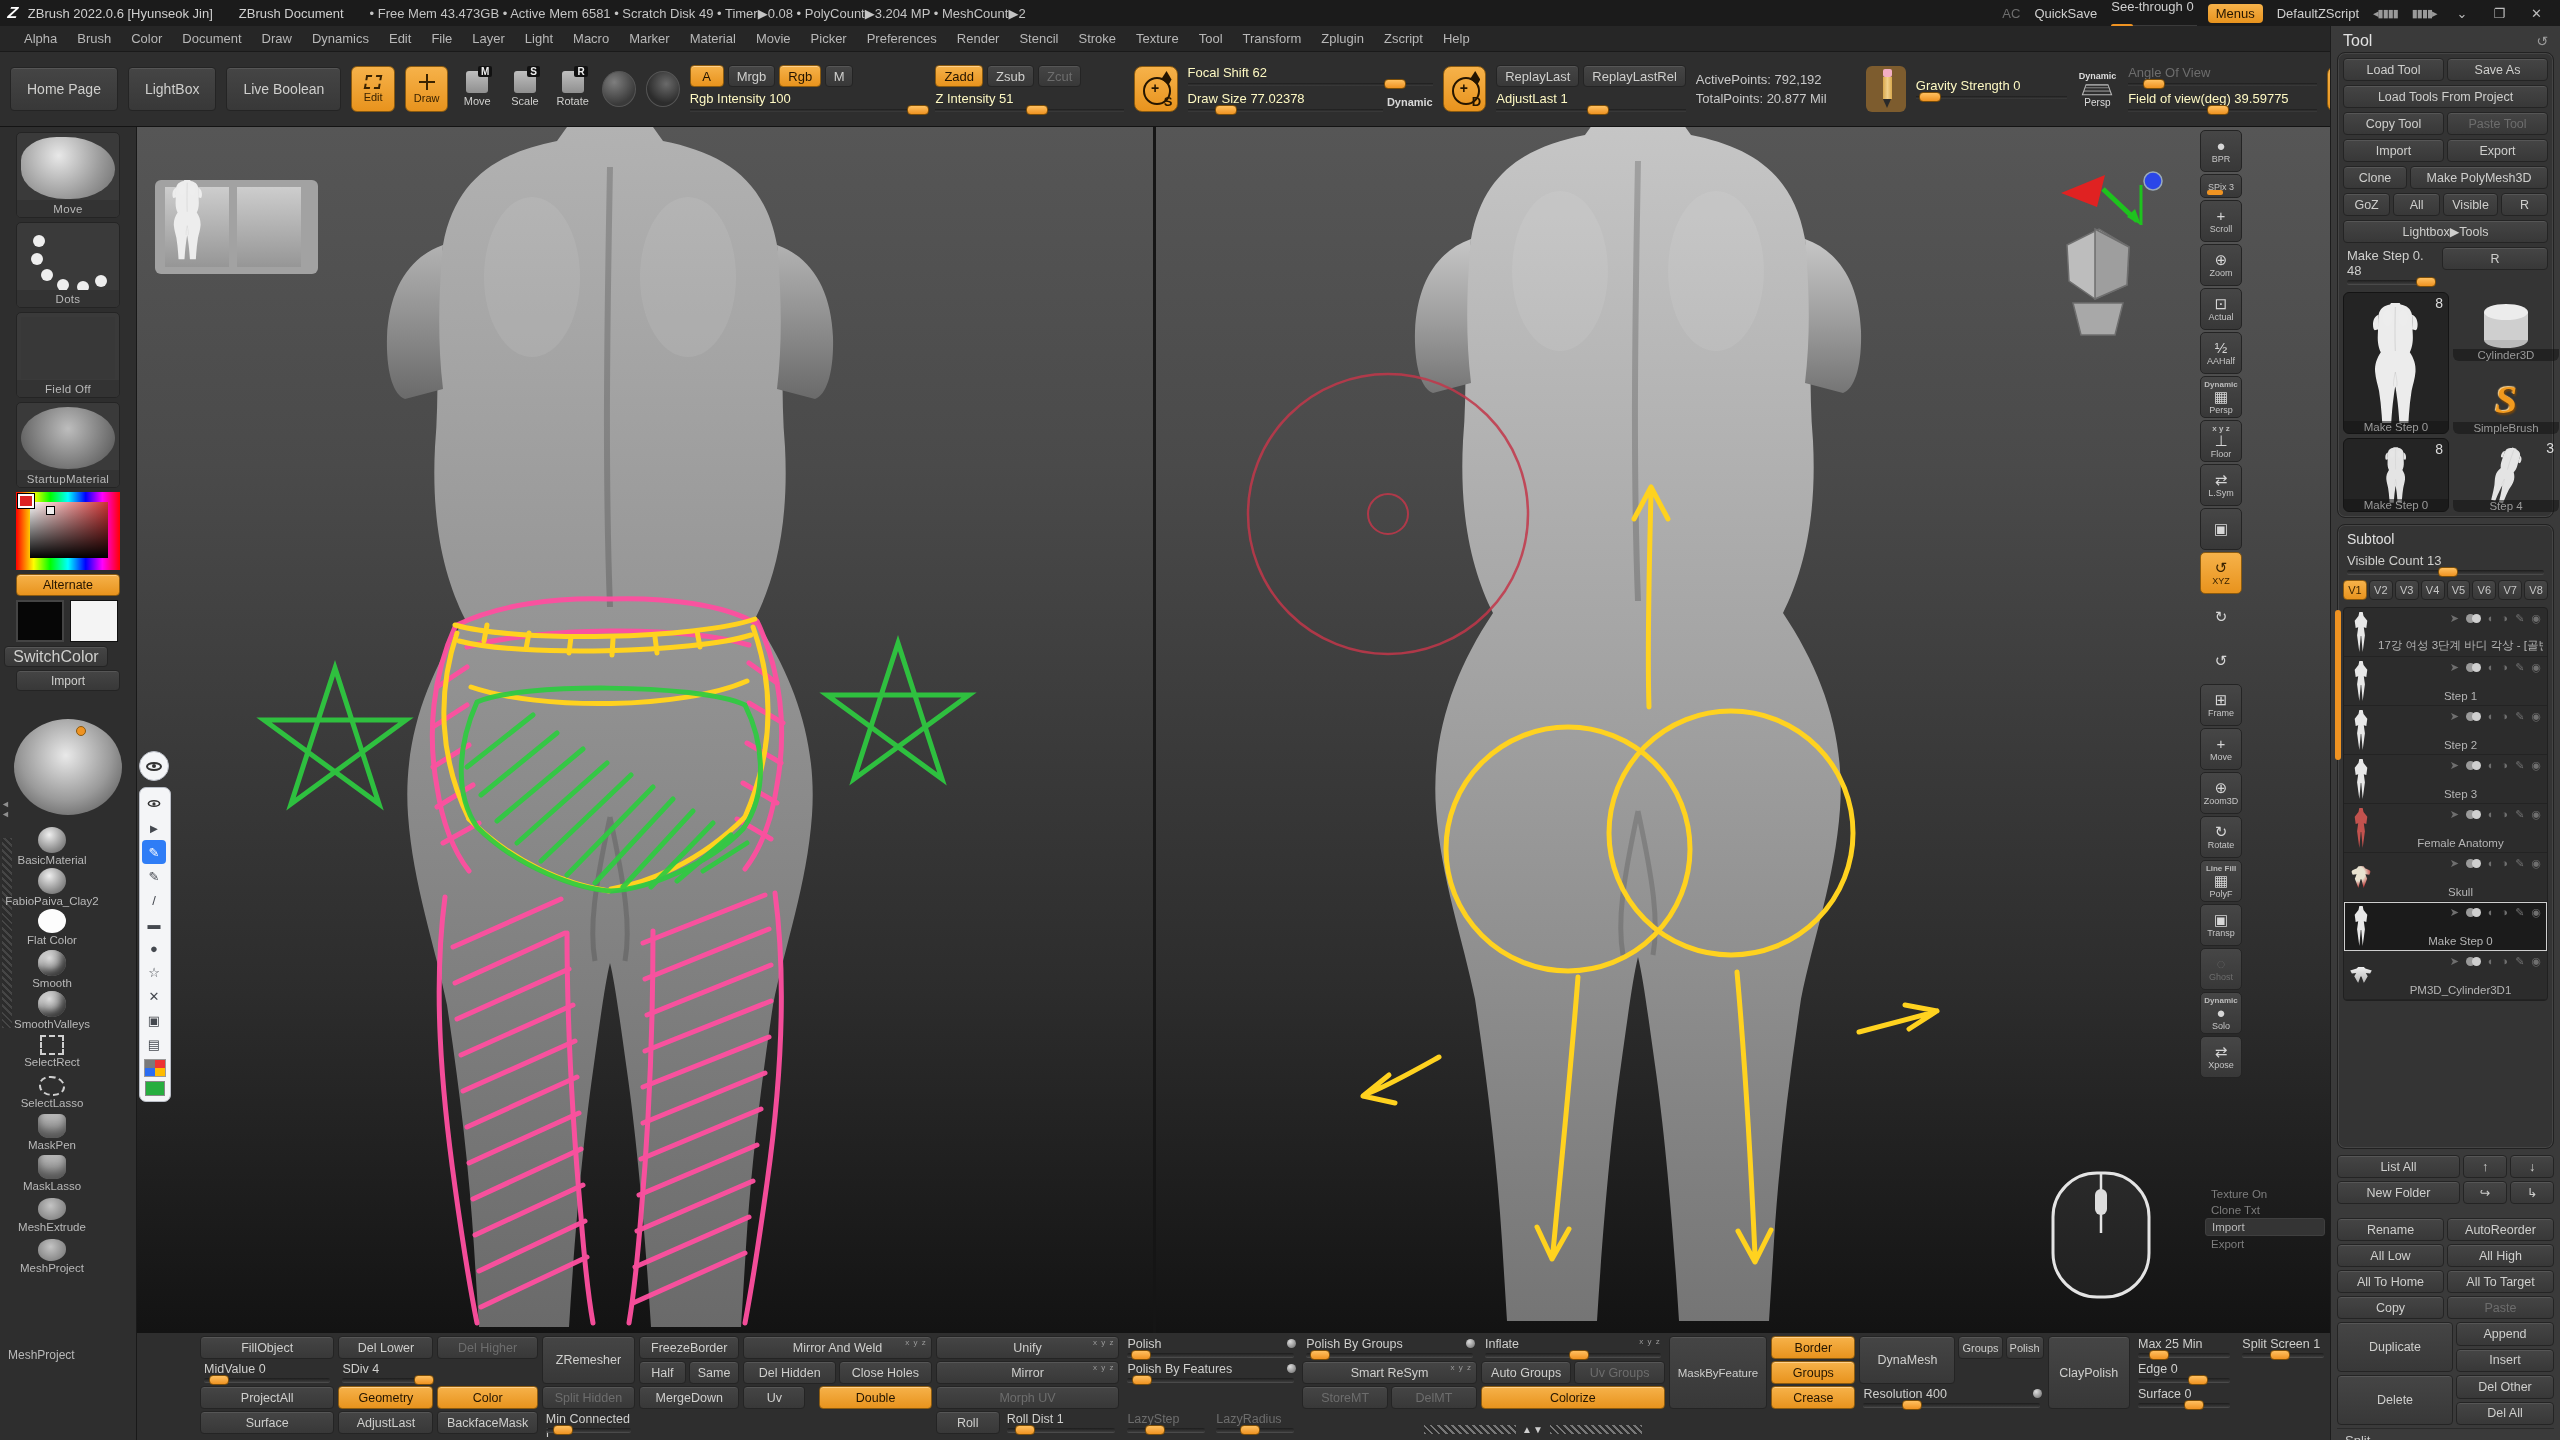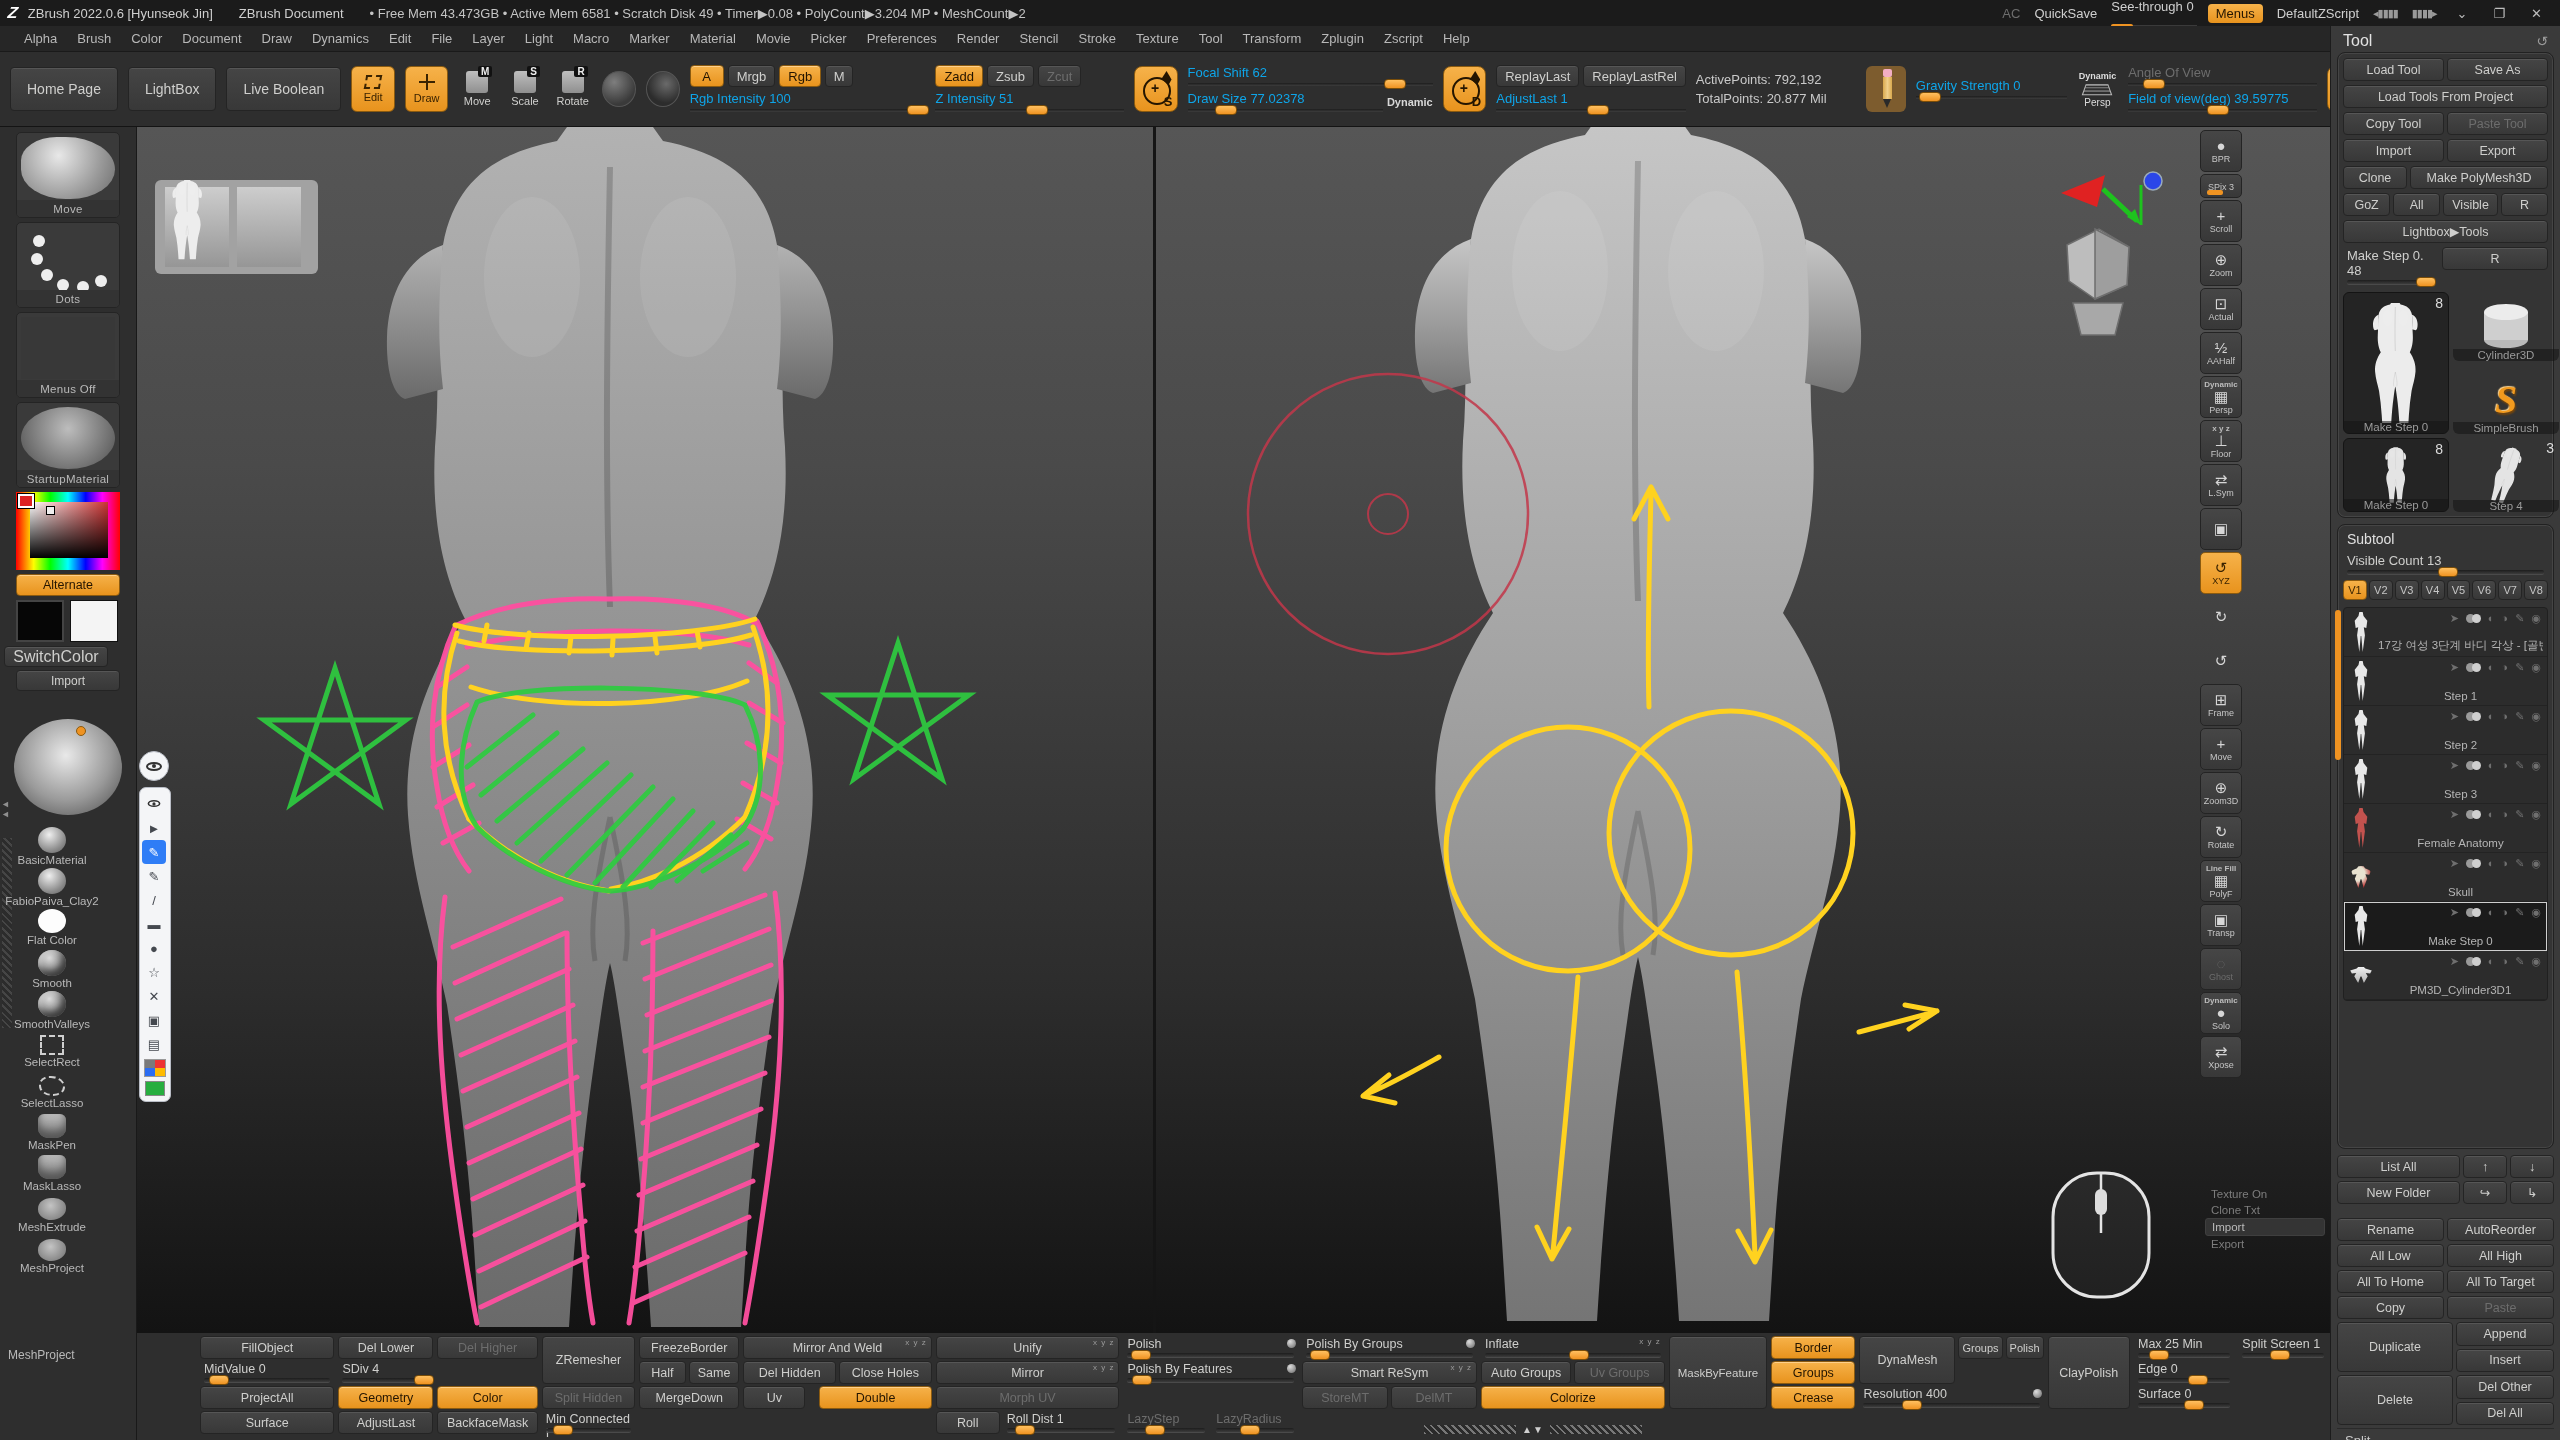--- a/index.html
+++ b/index.html
@@ -59,21 +59,21 @@
   .ico-draw::after { content:""; position:absolute; top:7px; left:0; height:2px; width:16px; background:#3a2300; }
   .navbtn { width:40px; height:46px; display:flex; flex-direction:column; align-items:center; justify-content:center; gap:2px; font-size:11px; color:#cfcfcd; }
   .navbtn .doc { width:22px; height:22px; background:linear-gradient(#bfbfbf,#8f8f8f); border-radius:3px; position:relative; }
   .navbtn .doc b { position:absolute; right:-4px; top:-5px; background:#111; color:#eee; font-size:10px; padding:0 3px; border-radius:2px; }
   .spherebtn { width:36px; height:36px; border-radius:50%; }
   .sph1 { background:radial-gradient(circle at 35% 30%, #7e7e7e, #3a3a3a 70%); border:1px solid #555; }
   .sph2 { background:radial-gradient(circle at 60% 35%, #6a6a6a, #2c2c2c 65%); border:1px solid #555; }
   .shelfcol { display:flex; flex-direction:column; gap:4px; justify-content:center; }
   .shelfrow { display:flex; gap:4px; align-items:center; }
   .minibtn { height:22px; font-size:13px; }
-  .wsl { position:relative; font-size:13px; color:#0ea5e9; padding-bottom:7px; }
+  .wsl { position:relative; font-size:13px; color:#fef9c3; padding-bottom:7px; }
   .wsl .rail { position:absolute; left:0; right:0; bottom:1px; height:3px; background:linear-gradient(#1d1d1d,#3d3d3d); }
   .wsl .th { position:absolute; top:-4px; width:22px; height:10px; background:linear-gradient(#ffc060,#ef9322); border-radius:4px; border:1px solid #7a4d08; }
   .brushico { width:46px; height:46px; border-radius:8px; background:linear-gradient(#f6b24a,#e8931d); border:1px solid #8a5a10;
               position:relative; color:#241500; }
   .brushico::before { content:""; position:absolute; left:8px; top:10px; width:24px; height:24px; border:2px solid #241500; border-radius:50%; }
   .brushico::after { content:"+"; position:absolute; left:16px; top:13px; font-size:14px; font-weight:bold; }
   .brushico b { position:absolute; right:4px; bottom:2px; font-size:13px; font-weight:bold; }
   .brushico i { position:absolute; right:5px; top:4px; width:10px; height:14px; background:#241500;
                 clip-path:polygon(50% 0,100% 60%,70% 100%,0 55%); }
   .dynamic-lbl { font-size:11px; font-weight:bold; color:#d8d8d8; }
@@ -429,21 +429,21 @@
       <span class="dots-dot" style="left:16px;top:12px"></span>
         <span class="dots-dot" style="left:14px;top:30px"></span>
       <span class="dots-dot" style="left:24px;top:46px"></span>
         <span class="dots-dot" style="left:40px;top:56px"></span>
       <span class="dots-dot" style="left:60px;top:58px"></span>
         <span class="dots-dot" style="left:78px;top:52px"></span>
       <span class="lab">Dots</span>
     </div>
     <div class="tile" style="top:185px;height:86px">
       <span class="alpha-empty"></span>
-      <span class="lab">Menus Off</span>
+      <span class="lab">Field Off</span>
     </div>
     <div class="tile" style="top:275px;height:86px">
       <span class="thumb-mat"></span>
       <span class="lab">StartupMaterial</span>
     </div>
     <div id="colorpicker" style="top:365px">
       <span class="inner"></span>
         <span class="selR"></span>
         <span class="selW"></span>
     </div>

